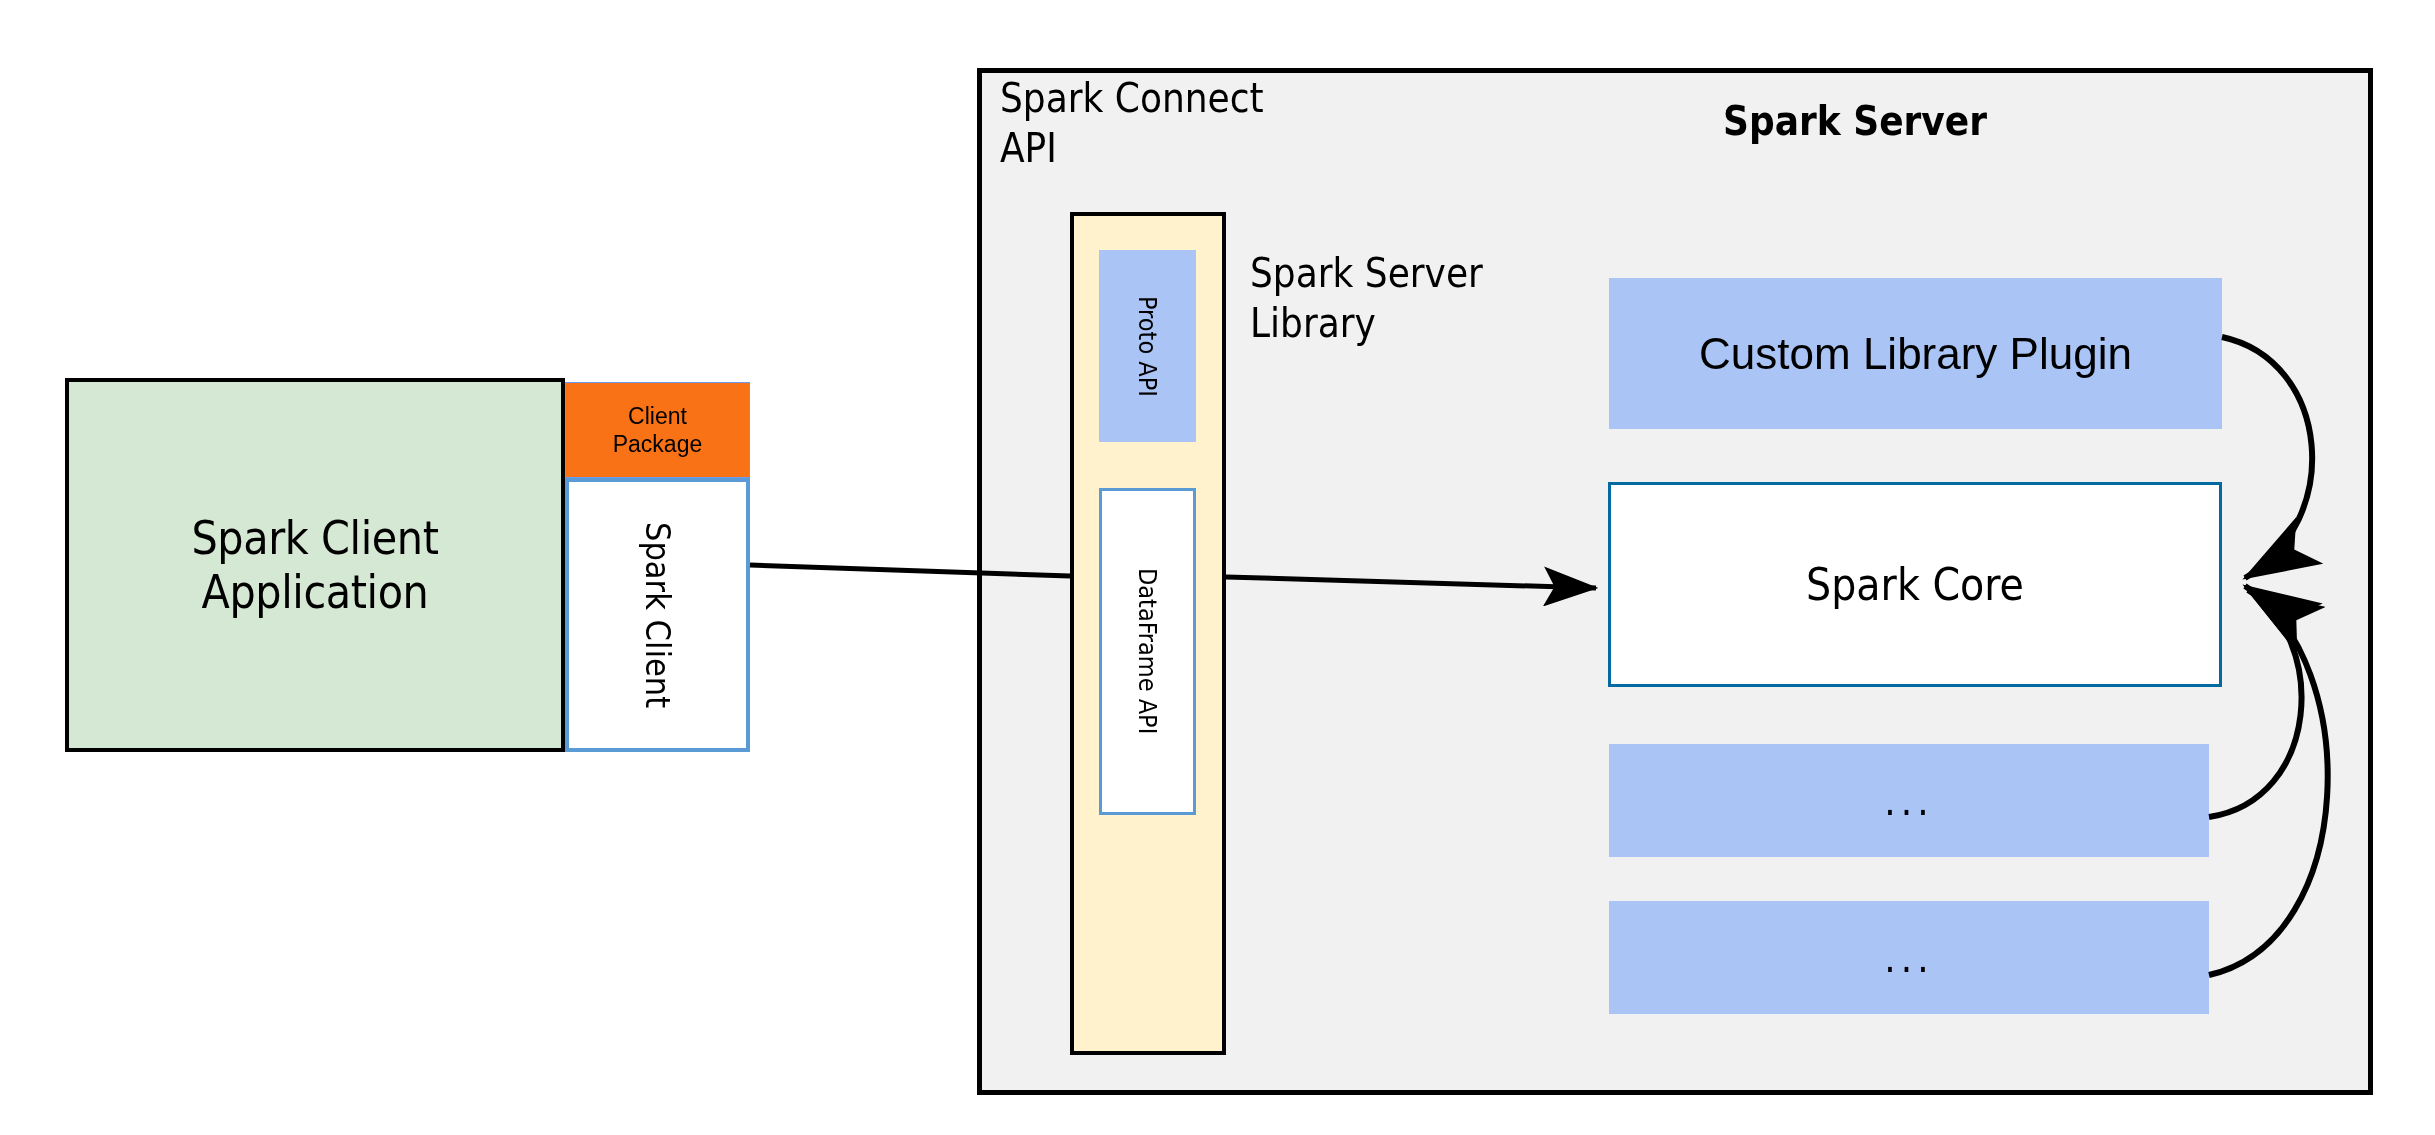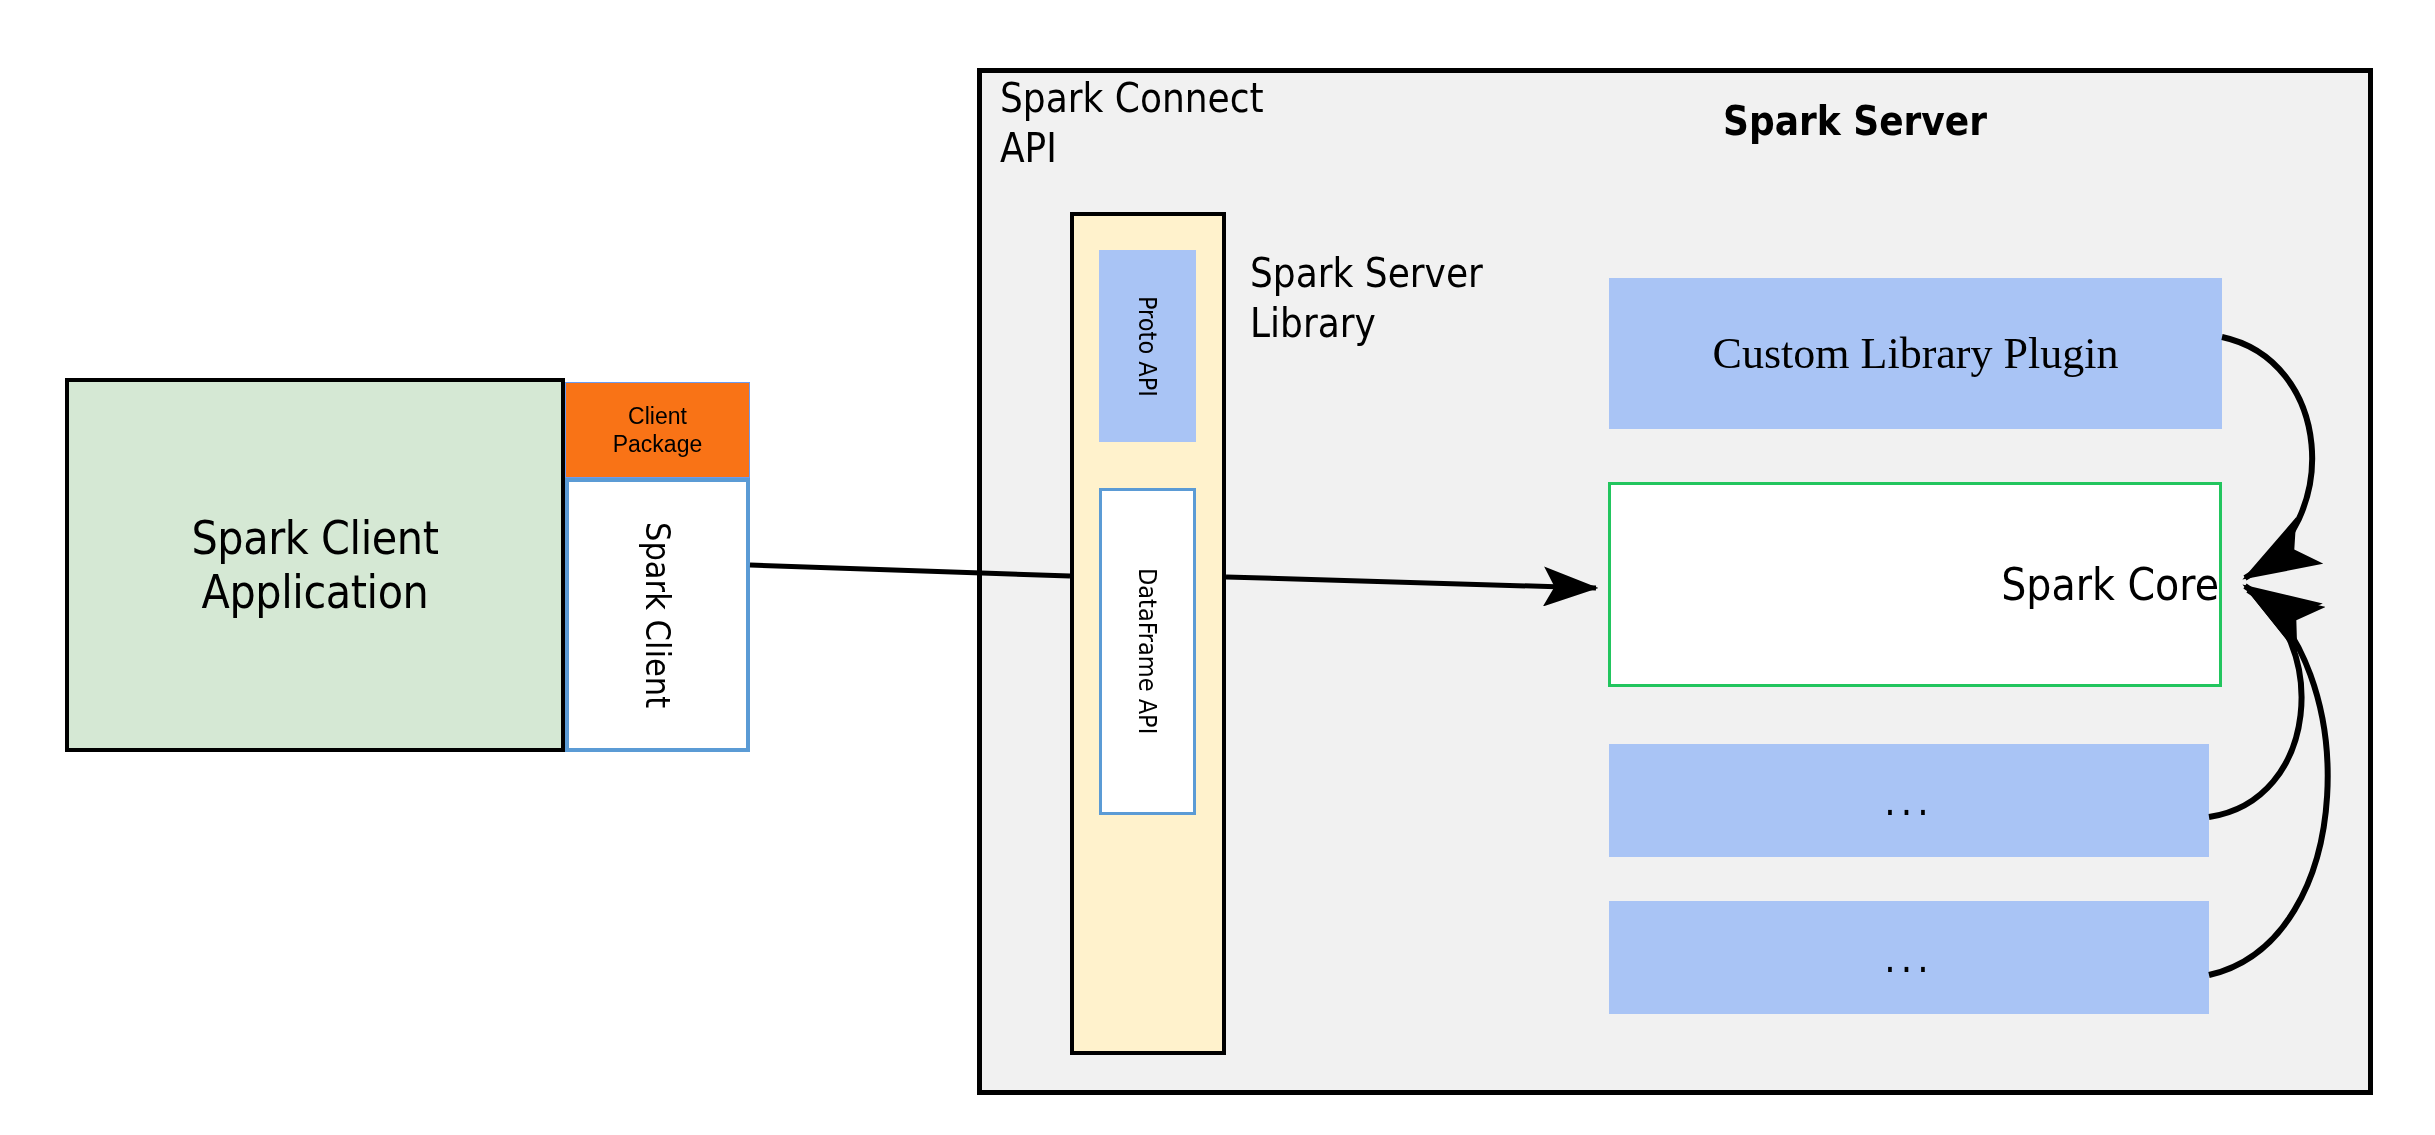--- a/index.html
+++ b/index.html
@@ -123,30 +123,29 @@
     font-size: 25px;
     font-family: "DejaVu Sans Condensed", "Liberation Sans Narrow", "Liberation Sans", sans-serif;
   }
 
   
   #custom-library-plugin-box {
     left: 1609px; top: 278px;
     width: 613px; height: 151px;
     background: #a9c4f5;
     font-size: 44px;
-    font-family: Liberation Serif, serif;
+    font-family: Liberation Sans, sans-serif;
   }
   #spark-core-box {
     left: 1608px; top: 482px;
     width: 614px; height: 205px;
     background: #ffffff;
-    border: 3px solid #22c55e;
+    border: 3px solid #0369a1;
     font-size: 44px;
     font-family: "DejaVu Sans Condensed", "Liberation Sans Narrow", "Liberation Sans", sans-serif;
-    justify-content: flex-end;
   }
   #ellipsis-box-1 {
     left: 1609px; top: 744px;
     width: 600px; height: 113px;
     background: #a9c4f5;
     font-size: 40px;
     letter-spacing: 5px;
     font-family: "DejaVu Sans Condensed", "Liberation Sans Narrow", "Liberation Sans", sans-serif;
   }
   #ellipsis-box-2 {

